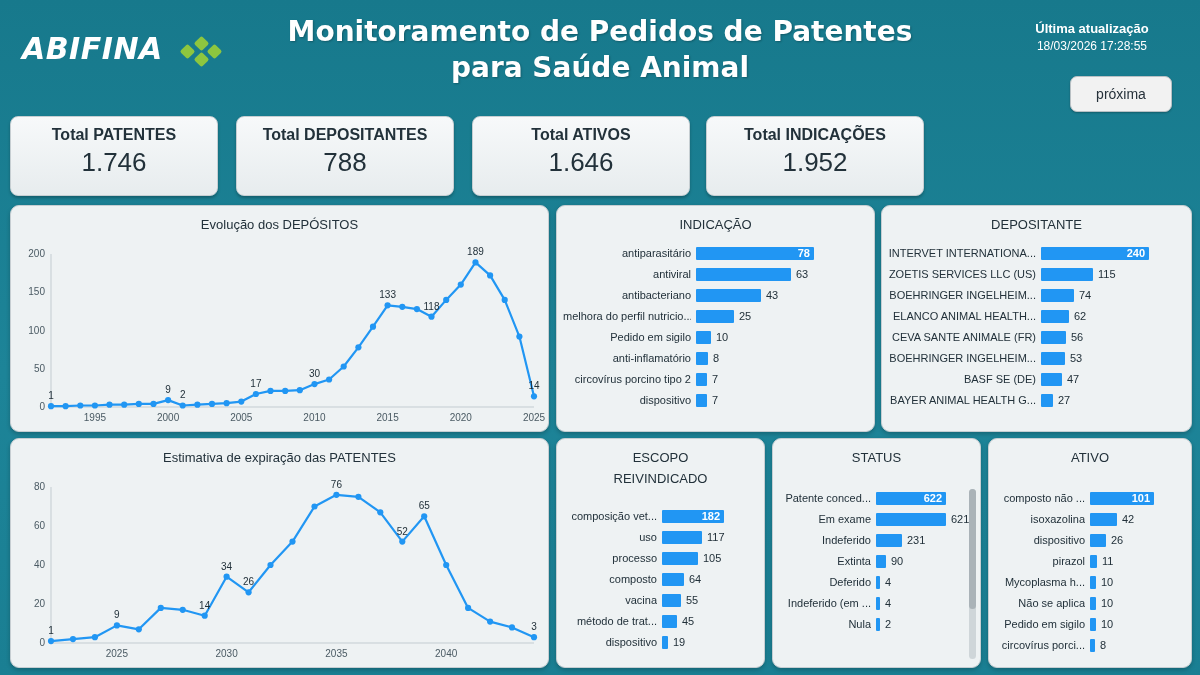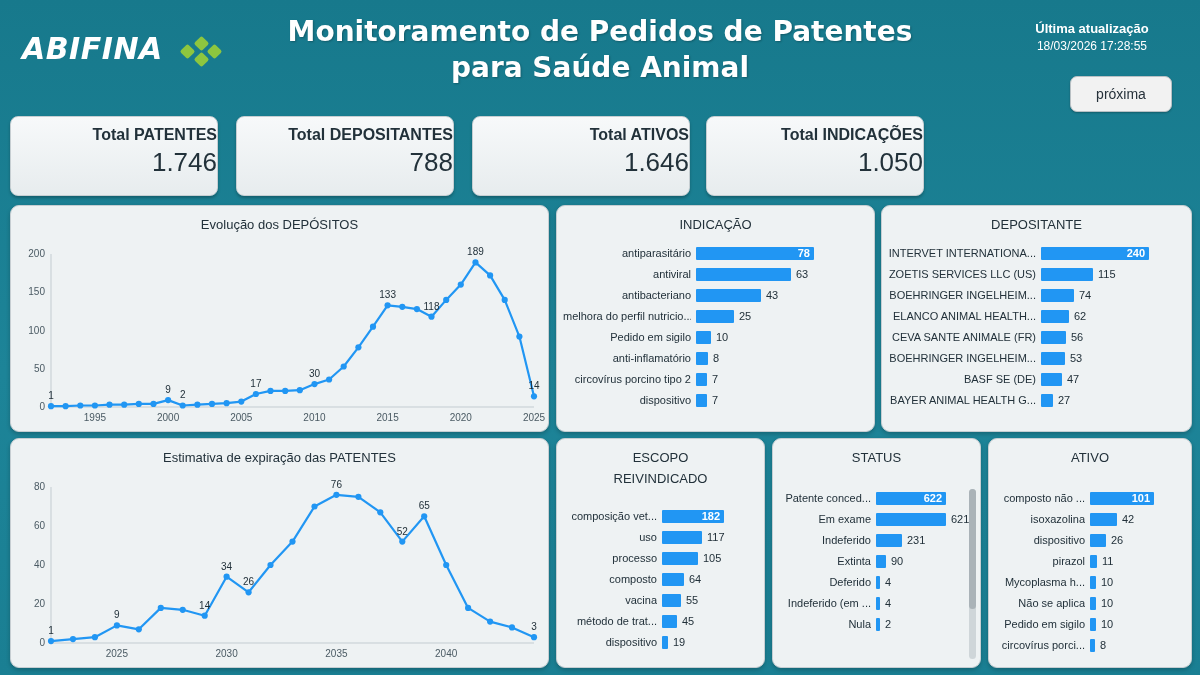--- a/index.html
+++ b/index.html
@@ -96,21 +96,21 @@
 
   
   .kpi {
     position: absolute;
     top: 116px;
     height: 78px;
     border-radius: 8px;
     background: linear-gradient(180deg, #f7f9fa 0%, #e7ecee 100%);
     border: 1px solid #c6ced2;
     box-shadow: 0 2px 3px rgba(0,0,0,0.25);
-    text-align: right;
+    text-align: center;
   }
   .kpi .k-label {
     margin-top: 9px;
     font-size: 16px;
     font-weight: bold;
     color: #22313a;
   }
   .kpi .k-value {
     margin-top: 3px;
     font-size: 26px;
@@ -251,21 +251,21 @@
   <div class="kpi" style="left:236px;width:216px;">
     <div class="k-label">Total DEPOSITANTES</div>
     <div class="k-value">788</div>
   </div>
   <div class="kpi" style="left:472px;width:216px;">
     <div class="k-label">Total ATIVOS</div>
     <div class="k-value">1.646</div>
   </div>
   <div class="kpi" style="left:706px;width:216px;">
     <div class="k-label">Total INDICAÇÕES</div>
-    <div class="k-value">1.050</div>
+    <div class="k-value">1.952</div>
   </div>
 
   <div class="panel" style="left:10px;top:205px;width:537px;height:225px;">
     <div class="panel-title">Evolução dos DEPÓSITOS</div>
     <div class="chartbox" id="chart-depositos" style="left:0;top:26px;width:537px;height:199px;"><svg width="537" height="199">
           <path d="M40 22 L40 175 L523 175" stroke="#c3ccd1" fill="none" stroke-width="1"></path>
           <path d="M40.0 174.2 L54.6 174.2 L69.3 173.5 L83.9 173.5 L98.5 172.7 L113.2 172.7 L127.8 171.9 L142.5 171.9 L157.1 168.1 L171.7 173.5 L186.4 172.7 L201.0 171.9 L215.6 171.2 L230.3 169.6 L244.9 162.0 L259.5 158.9 L274.2 158.9 L288.8 158.2 L303.5 152.1 L318.1 147.5 L332.7 134.5 L347.4 115.3 L362.0 94.7 L376.6 73.3 L391.3 74.8 L405.9 77.1 L420.5 84.7 L435.2 67.9 L449.8 52.6 L464.5 30.4 L479.1 43.4 L493.7 67.9 L508.4 104.6 L523.0 164.3" stroke="#2196f3" stroke-width="2.2" fill="none" stroke-linejoin="round" stroke-linecap="round"></path>
           <circle cx="40.0" cy="174.2" r="3.1" fill="#2196f3"></circle>
           <circle cx="54.6" cy="174.2" r="3.1" fill="#2196f3"></circle>
           <circle cx="69.3" cy="173.5" r="3.1" fill="#2196f3"></circle>

